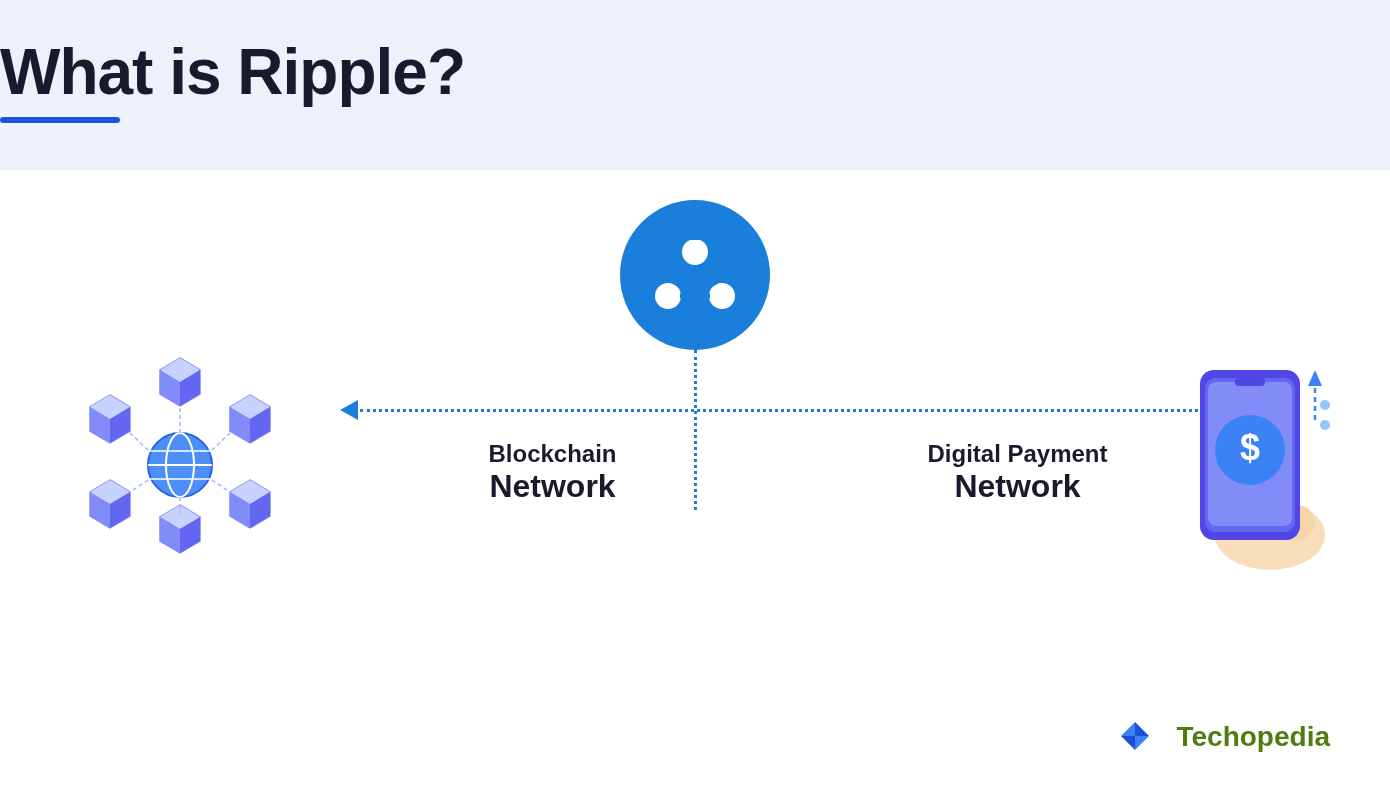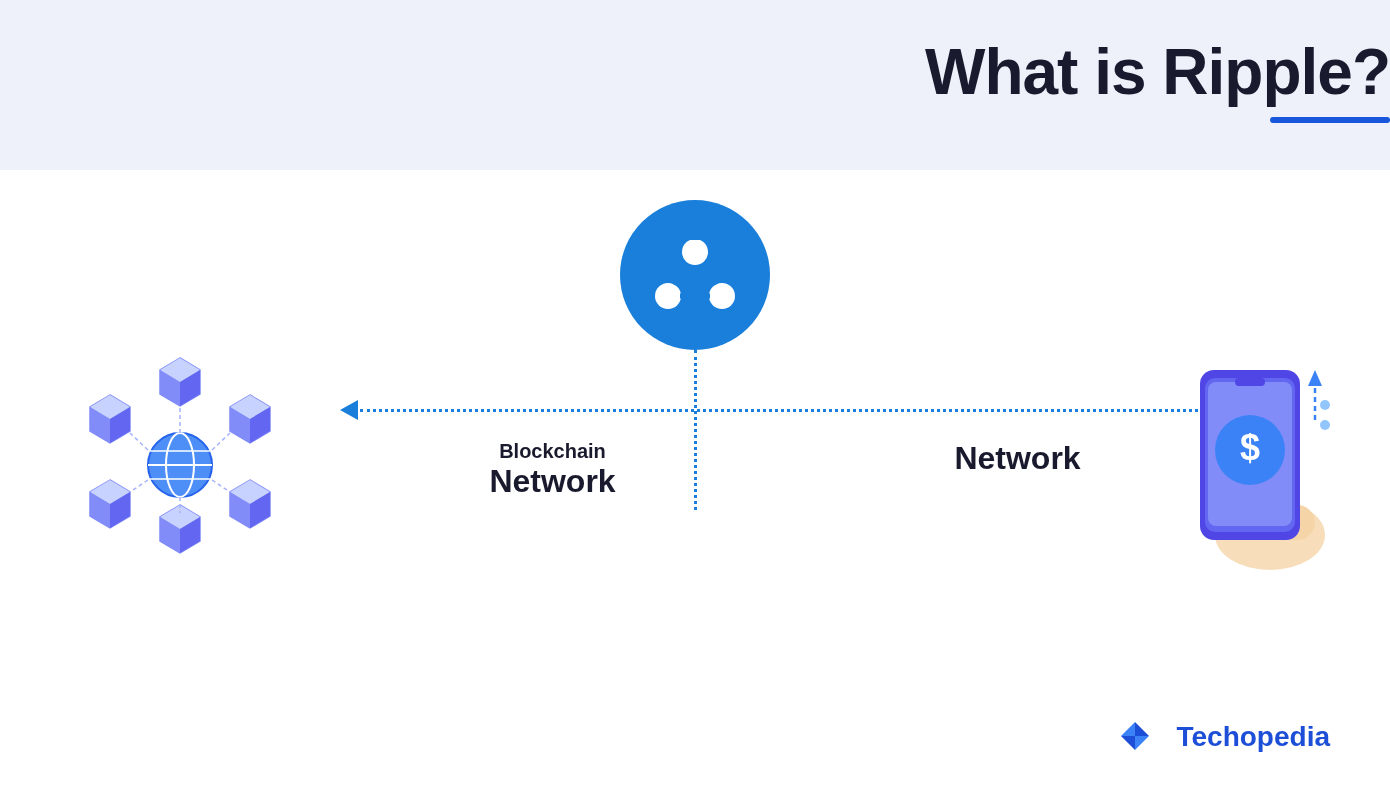--- a/index.html
+++ b/index.html
@@ -11,21 +11,21 @@
       font-family: 'Arial', sans-serif;
       overflow: hidden;
     }
 
     .header-banner {
       background: #eef1fa;
       width: 100%;
       height: 170px;
       display: flex;
       flex-direction: column;
-      align-items: flex-end;
+      align-items: flex-start;
       justify-content: center;
       padding-bottom: 10px;
     }
 
     .main-title {
       font-size: 64px;
       font-weight: 900;
       color: #1a1a2e;
       letter-spacing: -1px;
       line-height: 1.1;
@@ -135,21 +135,21 @@
       padding-right: 20px;
     }
 
     .label-right {
       flex: 1;
       text-align: center;
       padding-left: 20px;
     }
 
     .label-main {
-      font-size: 20px;
+      font-size: 24px;
       font-weight: 800;
       color: #1a1a2e;
       display: block;
     }
 
     .label-sub {
       font-size: 32px;
       font-weight: 700;
       color: #1a1a2e;
       display: block;
@@ -180,21 +180,21 @@
     }
 
     .tech-logo-icon {
       display: flex;
       align-items: center;
     }
 
     .tech-logo-text {
       font-size: 28px;
       font-weight: 800;
-      color: #1d4ed8;
+      color: #4d7c0f;
       margin-left: 8px;
     }
 
     
     .blockchain-svg {
       width: 240px;
       height: 240px;
     }
 
   </style>
@@ -234,20 +234,21 @@
       <div class="horizontal-dotted-line"></div>
       <div class="arrow-right"></div>
     </div>
 
     <div class="labels-row">
       <div class="label-left">
         <span class="label-main">Blockchain</span>
         <span class="label-sub">Network</span>
       </div>
       <div class="label-right">
+        <span class="label-main">Digital Payment</span>
         <span class="label-sub">Network</span>
       </div>
     </div>
   </div>
 
   <div class="blockchain-icon">
     <svg class="blockchain-svg" viewBox="0 0 240 240" fill="none" xmlns="http://www.w3.org/2000/svg">
 
       <circle cx="120" cy="145" r="32" fill="#3b82f6" opacity="0.9"></circle>
       <circle cx="120" cy="145" r="32" fill="none" stroke="#2563eb" stroke-width="2"></circle>

